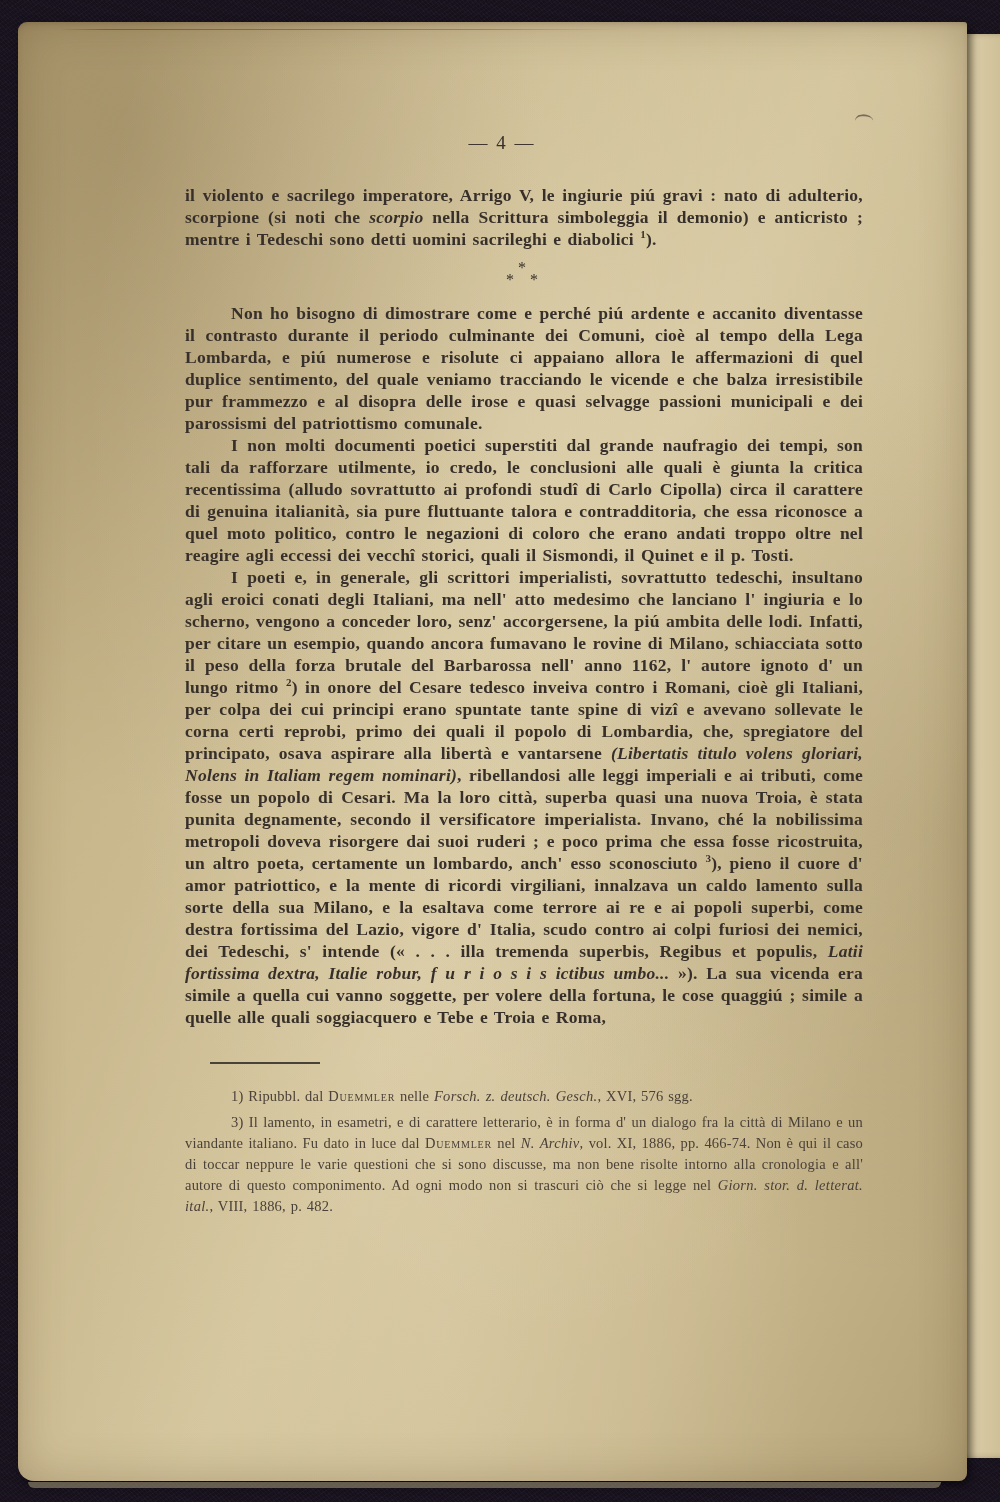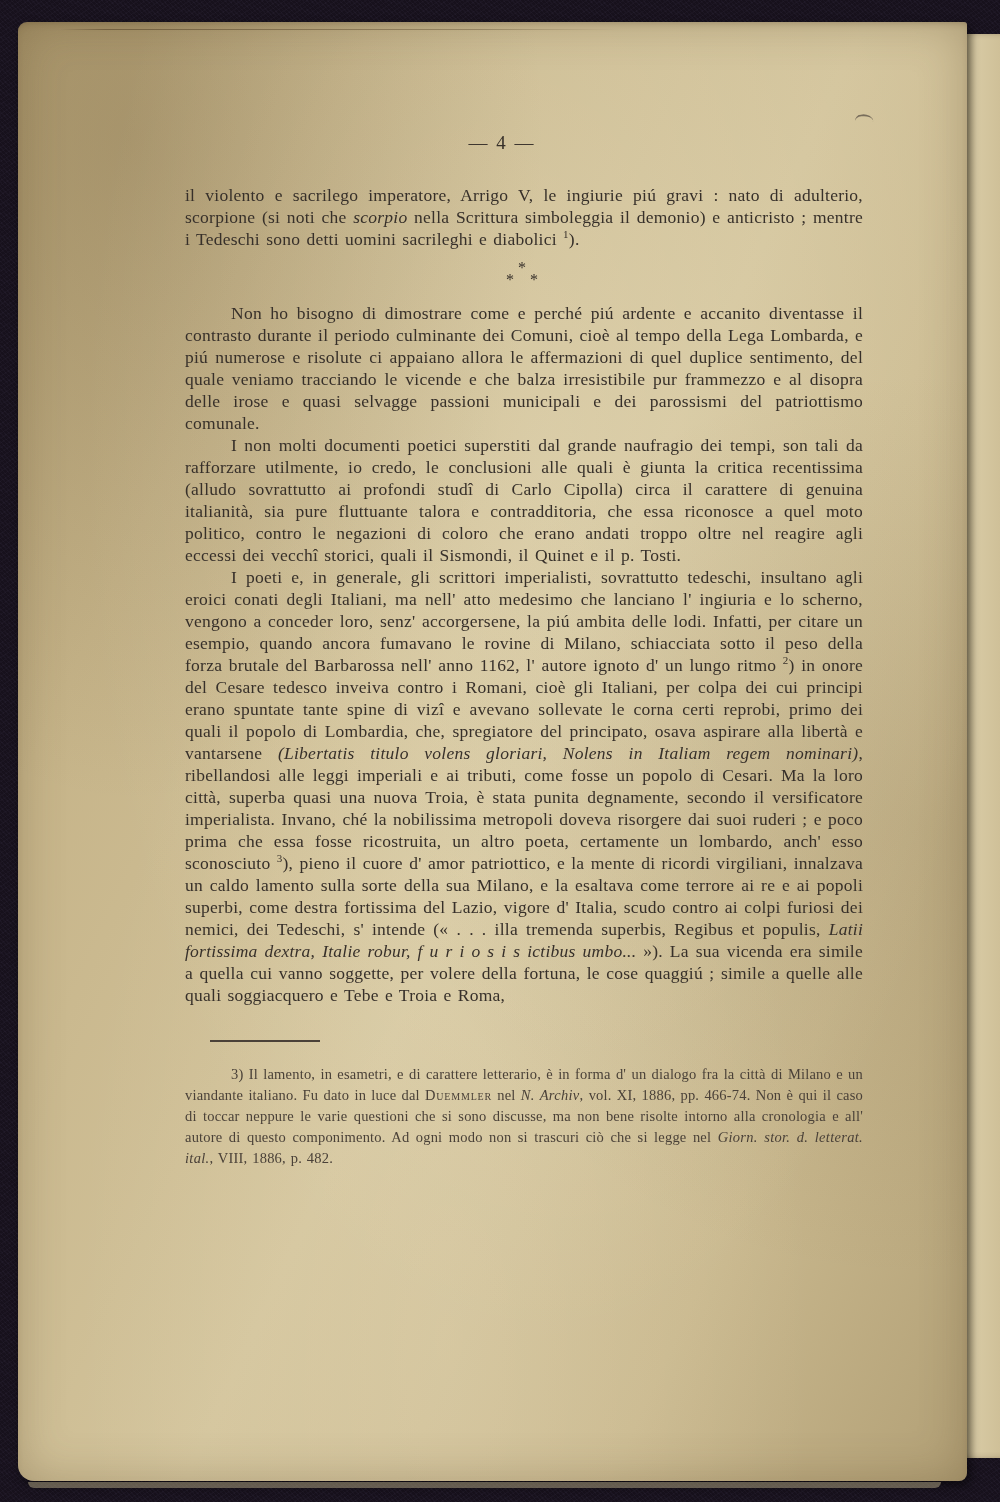--- a/index.html
+++ b/index.html
@@ -60,20 +60,21 @@
   }
   .page-number{
     text-align:center;transform:translateX(-22px);
     font-size:19px;letter-spacing:2px;color:var(--ink);
     margin-bottom:30px;
   }
   p.body-par{
     margin:0;font-size:17.5px;line-height:22px;text-align:justify;
     letter-spacing:0.25px;word-spacing:1.6px;color:var(--ink);
     text-rendering:optimizeLegibility;
+    font-weight:bold;
   }
   p.body-par.indent{text-indent:46px;}
   p.body-par sup{font-size:11px;line-height:0;}
   .asterism{
     text-align:center;margin:13px 0 15px;color:var(--ink);
     transform:translateX(-2px);
   }
   .asterism .row1{display:block;font-size:16px;line-height:9px;}
   .asterism .row2{display:block;font-size:16px;line-height:15px;word-spacing:12px;}
   .footnotes{margin-top:34px;}
@@ -109,19 +110,20 @@
 
     <p class="body-par indent"><span>Non ho bisogno di dimostrare come e perché piú ardente e accanito diventasse il contrasto durante il periodo culminante dei Comuni, cioè al tempo della Lega Lombarda, e piú numerose e risolute ci appaiano allora le affermazioni di quel duplice sentimento, del quale veniamo tracciando le vicende e che balza irresistibile pur frammezzo e al disopra delle irose e quasi selvagge passioni municipali e dei parossismi del patriottismo comunale.</span></p>
 
     <p class="body-par indent"><span>I non molti documenti poetici superstiti dal grande naufragio dei tempi, son tali da rafforzare utilmente, io credo, le conclusioni alle quali è giunta la critica recentissima (alludo sovrattutto ai profondi studî di Carlo Cipolla) circa il carattere di genuina italianità, sia pure fluttuante talora e contradditoria, che essa riconosce a quel moto politico, contro le negazioni di coloro che erano andati troppo oltre nel reagire agli eccessi dei vecchî storici, quali il Sismondi, il Quinet e il p. Tosti.</span></p>
 
     <p class="body-par indent"><span>I poeti e, in generale, gli scrittori imperialisti, sovrattutto tedeschi, insultano agli eroici conati degli Italiani, ma nell' atto medesimo che lanciano l' ingiuria e lo scherno, vengono a conceder loro, senz' accorgersene, la piú ambita delle lodi. Infatti, per citare un esempio, quando ancora fumavano le rovine di Milano, schiacciata sotto il peso della forza brutale del Barbarossa nell' anno 1162, l' autore ignoto d' un lungo ritmo </span><sup>2</sup><span>) in onore del Cesare tedesco inveiva contro i Romani, cioè gli Italiani, per colpa dei cui principi erano spuntate tante spine di vizî e avevano sollevate le corna certi reprobi, primo dei quali il popolo di Lombardia, che, spregiatore del principato, osava aspirare alla libertà e vantarsene </span><i>(Libertatis titulo volens gloriari, Nolens in Italiam regem nominari)</i><span>, ribellandosi alle leggi imperiali e ai tributi, come fosse un popolo di Cesari. Ma la loro città, superba quasi una nuova Troia, è stata punita degnamente, secondo il versificatore imperialista. Invano, ché la nobilissima metropoli doveva risorgere dai suoi ruderi ; e poco prima che essa fosse ricostruita, un altro poeta, certamente un lombardo, anch' esso sconosciuto </span><sup>3</sup><span>), pieno il cuore d' amor patriottico, e la mente di ricordi virgiliani, innalzava un caldo lamento sulla sorte della sua Milano, e la esaltava come terrore ai re e ai popoli superbi, come destra fortissima del Lazio, vigore d' Italia, scudo contro ai colpi furiosi dei nemici, dei Tedeschi, s' intende (« . . . illa tremenda superbis, Regibus et populis, </span><i>Latii fortissima dextra, Italie robur, f u r i o s i s ictibus umbo...</i><span> »). La sua vicenda era simile a quella cui vanno soggette, per volere della fortuna, le cose quaggiú ; simile a quelle alle quali soggiacquero e Tebe e Troia e Roma,</span></p>
 
     <div class="footnotes">
       <div class="fn-rule"></div>
 
+      <p class="footnote"><span>1) Ripubbl. dal </span><span class="sc">Duemmler</span><span> nelle </span><i>Forsch. z. deutsch. Gesch.</i><span>, XVI, 576 sgg.</span></p>
 
 
       <p class="footnote"><span>3) Il lamento, in esametri, e di carattere letterario, è in forma d' un dialogo fra la città di Milano e un viandante italiano. Fu dato in luce dal </span><span class="sc">Duemmler</span><span> nel </span><i>N. Archiv</i><span>, vol. XI, 1886, pp. 466-74. Non è qui il caso di toccar neppure le varie questioni che si sono discusse, ma non bene risolte intorno alla cronologia e all' autore di questo componimento. Ad ogni modo non si trascuri ciò che si legge nel </span><i>Giorn. stor. d. letterat. ital.</i><span>, VIII, 1886, p. 482.</span></p>
     </div>
 
   </div>
 </div>
 
 </body></html>

